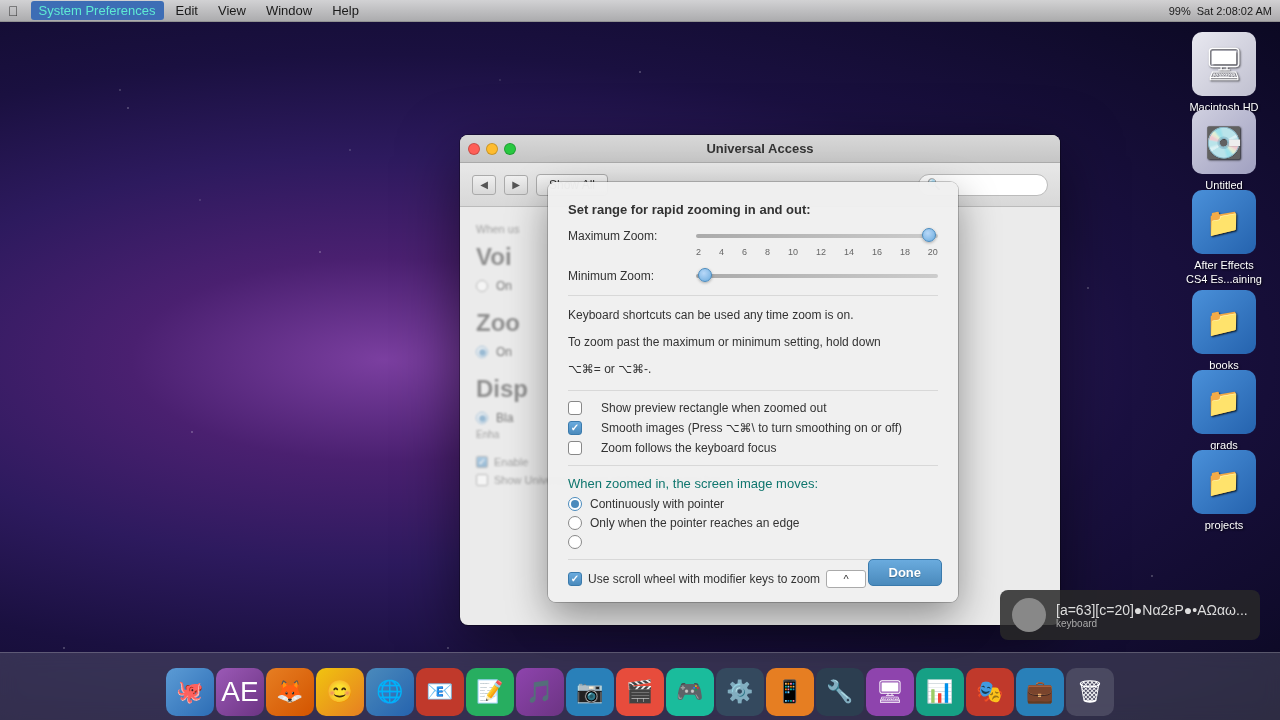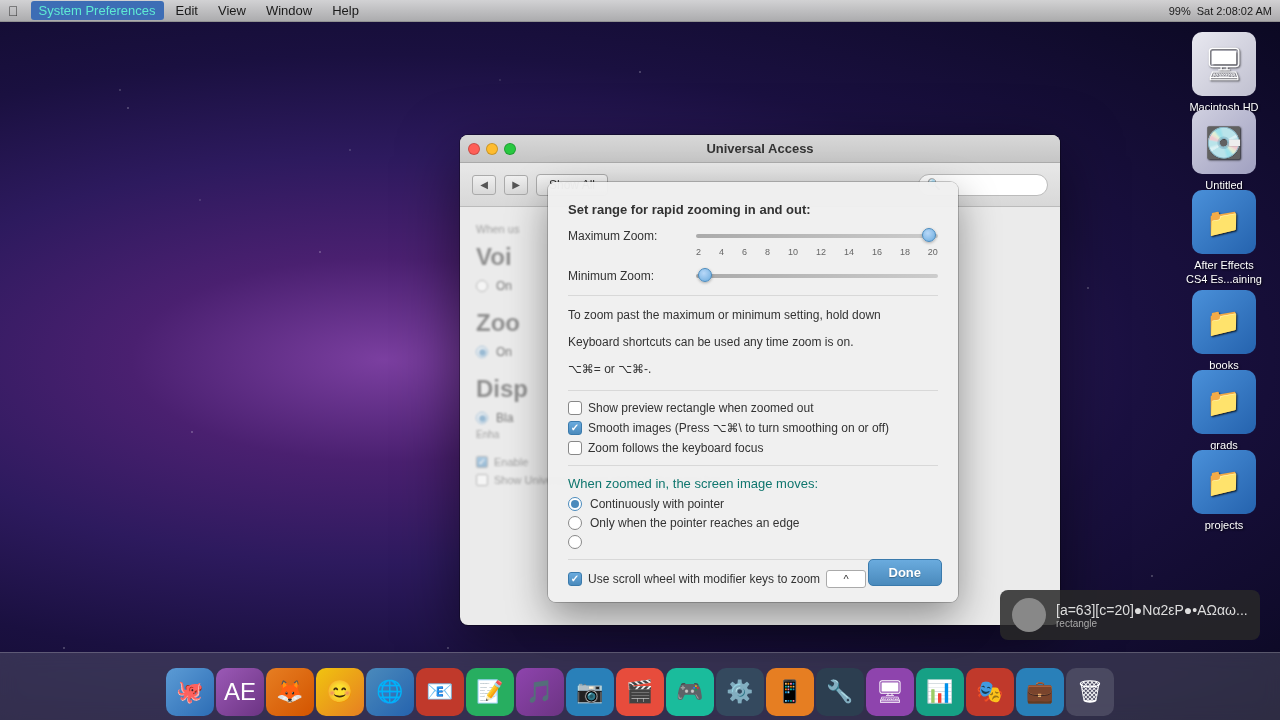--- a/index.html
+++ b/index.html
@@ -357,21 +357,21 @@
     .info-text {
       font-size: 12px;
       color: #333;
       line-height: 1.6;
       margin-bottom: 8px;
     }
 
     .checkbox-row {
       display: flex;
       align-items: flex-start;
-      gap: 6px;
+      gap: 19px;
       margin-bottom: 6px;
     }
 
     .cb-box {
       width: 14px;
       height: 14px;
       border: 1px solid #888;
       border-radius: 3px;
       background: white;
       display: flex;
@@ -685,22 +685,22 @@
 
     <div class="zoom-slider-row" style="margin-bottom:12px;">
       <span class="zoom-slider-label">Minimum Zoom:</span>
       <div class="min-zoom-track">
         <div class="slider-thumb-min"></div>
       </div>
     </div>
 
     <div class="divider"></div>
 
+    <p class="info-text">Keyboard shortcuts can be used any time zoom is on.</p>
     <p class="info-text">To zoom past the maximum or minimum setting, hold down</p>
-    <p class="info-text">Keyboard shortcuts can be used any time zoom is on.</p>
     <p class="info-text">⌥⌘= or ⌥⌘-.</p>
 
     <div class="divider"></div>
 
     <div class="checkbox-row">
       <div class="cb-box">
       </div>
       <span class="cb-label">Show preview rectangle when zoomed out</span>
     </div>
 
@@ -748,27 +748,27 @@
     <div class="help-btn">?</div>
 
     <button class="done-btn">Done</button>
 
   </div>
 
   <div id="chat-notification">
     <div class="chat-avatar"></div>
     <div class="chat-content">
       <span class="chat-message">[a=63][c=20]●Nα2εΡ●•AΩαω...</span>
-      <span class="chat-status">rectangle</span>
+      <span class="chat-status">keyboard</span>
     </div>
   </div>
 
   <div id="dock">
     <div class="dock-icon dock-icon-finder" style="font-size:22px;">🐙</div>
-    <div class="dock-icon dock-icon-ae" style="font-size:24px; background: linear-gradient(135deg, #9b59b6, #6c3483);">AE</div>
+    <div class="dock-icon dock-icon-ae" style="font-size:28px; background: linear-gradient(135deg, #9b59b6, #6c3483);">AE</div>
     <div class="dock-icon" style="font-size:22px; background: linear-gradient(135deg, #e67e22, #d35400);">🦊</div>
     <div class="dock-icon" style="font-size:22px; background: linear-gradient(135deg, #f1c40f, #e67e22);">😊</div>
     <div class="dock-icon" style="font-size:22px; background: linear-gradient(135deg, #4a8abc, #2563ae);">🌐</div>
     <div class="dock-icon" style="font-size:22px; background: #c0392b;">📧</div>
     <div class="dock-icon" style="font-size:22px; background: #27ae60;">📝</div>
     <div class="dock-icon" style="font-size:22px; background: linear-gradient(135deg, #8e44ad, #6c3483);">🎵</div>
     <div class="dock-icon" style="font-size:22px; background: #2980b9;">📷</div>
     <div class="dock-icon" style="font-size:22px; background: #e74c3c;">🎬</div>
     <div class="dock-icon" style="font-size:22px; background: #1abc9c;">🎮</div>
     <div class="dock-icon" style="font-size:22px; background: #34495e;">⚙️</div>

